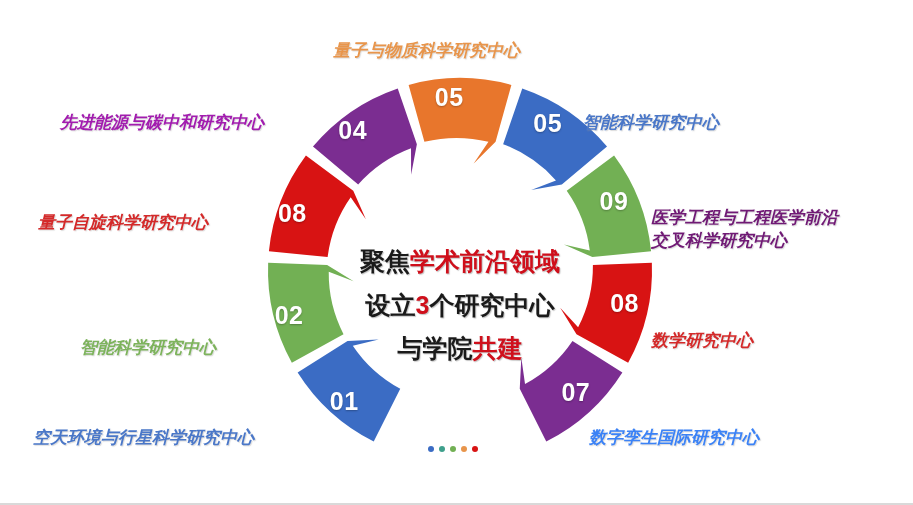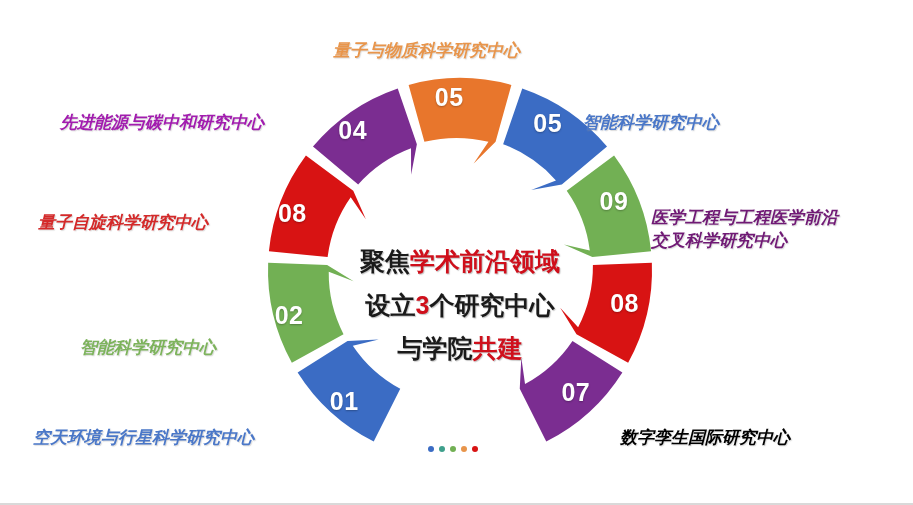--- a/index.html
+++ b/index.html
@@ -115,21 +115,22 @@
   <div class="olabel l-top" style="color: rgb(232, 149, 75);">量子与物质科学研究中心</div>
   <div class="olabel l-04" style="color: #a21caf;">先进能源与碳中和研究中心</div>
   <div class="olabel l-03" style="color: rgb(212, 42, 42);">量子自旋科学研究中心</div>
   <div class="olabel l-02" style="color: rgb(125, 179, 92);">智能科学研究中心</div>
   <div class="olabel l-01" style="color: rgb(74, 119, 200);">空天环境与行星科学研究中心</div>
   <div class="olabel l-06" style="color: rgb(74, 119, 200);">智能科学研究中心</div>
   <div class="olabel two l-07" style="color: #701a75;">
     <div>医学工程与工程医学前沿</div>
     <div>交叉科学研究中心</div>
   </div>
-  <div class="olabel l-09" style="color: #000000; margin-left: 31px;">数字孪生国际研究中心</div>
+  <div class="olabel l-08" style="color: rgb(212, 42, 42);">数学研究中心</div>
+  <div class="olabel l-09" style="color: #3b82f6;">数字孪生国际研究中心</div>
 
   <div id="dots">
     <span style="background: rgb(59, 108, 196);"></span>
     <span style="background: rgb(63, 160, 140);"></span>
     <span style="background: rgb(114, 176, 84);"></span>
     <span style="background: rgb(232, 149, 75);"></span>
     <span style="background: rgb(216, 19, 19);"></span>
   </div>
 
   <div class="side-rule-l"></div>

